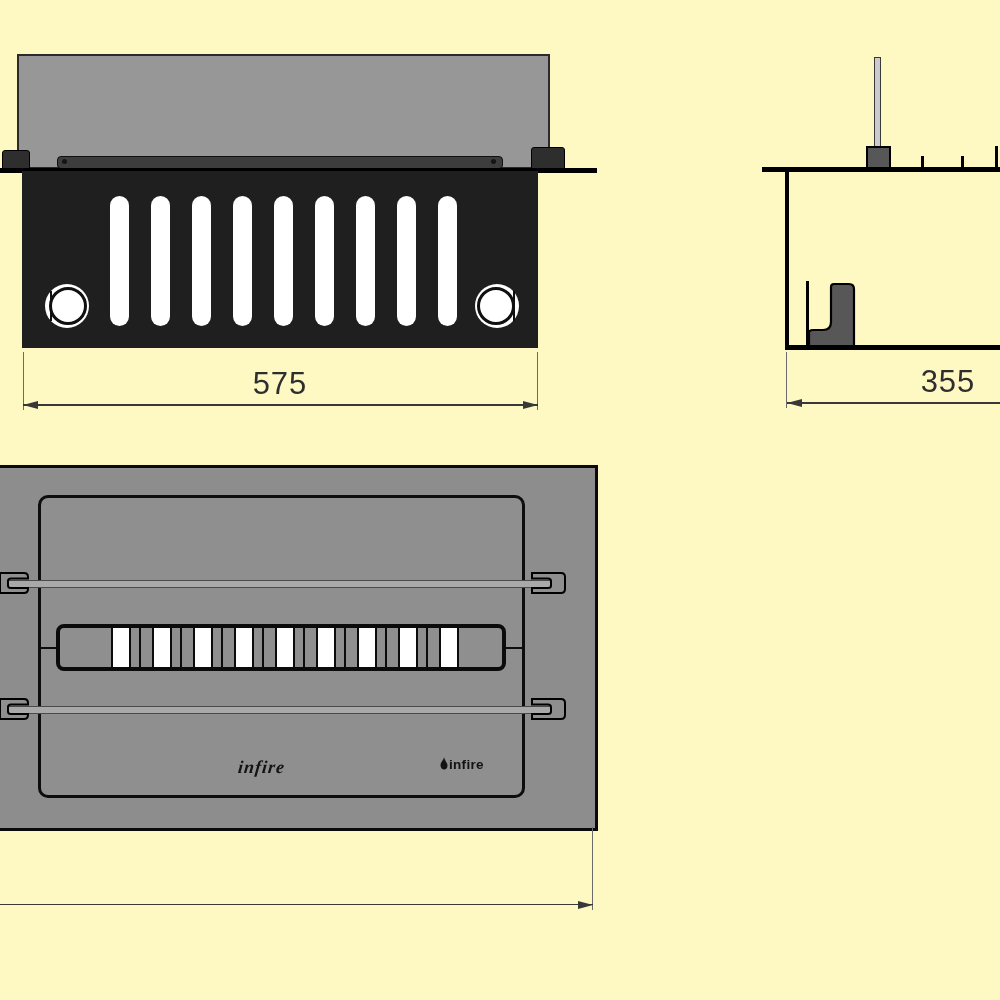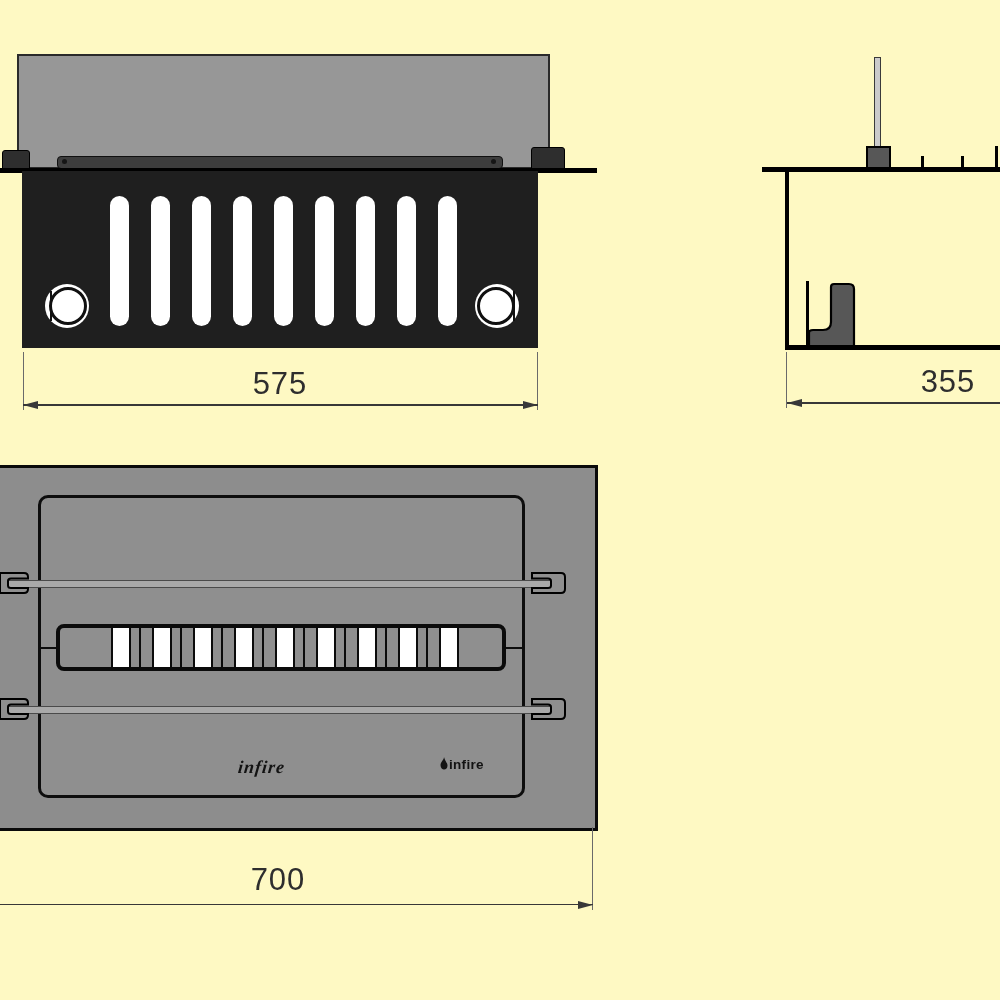--- a/index.html
+++ b/index.html
@@ -156,16 +156,15 @@
     <div class="abs brand1">infire</div>
     <div class="abs brand2">
       <svg width="11" height="14" viewBox="0 0 11 14" style="vertical-align:-2px;">
         <path d="M6 0 C6.2 3 2.5 4.5 2.5 8 C2.5 11 4.5 12.5 6 12.5 C8 12.5 9.5 11 9.5 8.5 C9.5 6.5 8.2 5.4 7.6 4 C7.1 2.8 6.4 1.6 6 0 Z" fill="#131313"></path>
       </svg><span>infire</span>
     </div>
 
     <div class="abs ext" style="left:591.5px;top:827px;height:83px;"></div>
     <div class="abs dimline" style="left:0px;top:903.5px;width:593px;"></div>
     <div class="abs arr arr-r" style="left:578px;top:900.5px;"></div>
-    <div class="abs dimtext" style="left:198px;top:862px;">700</div>
   </div>
 
 </div>
 
 </body></html>

